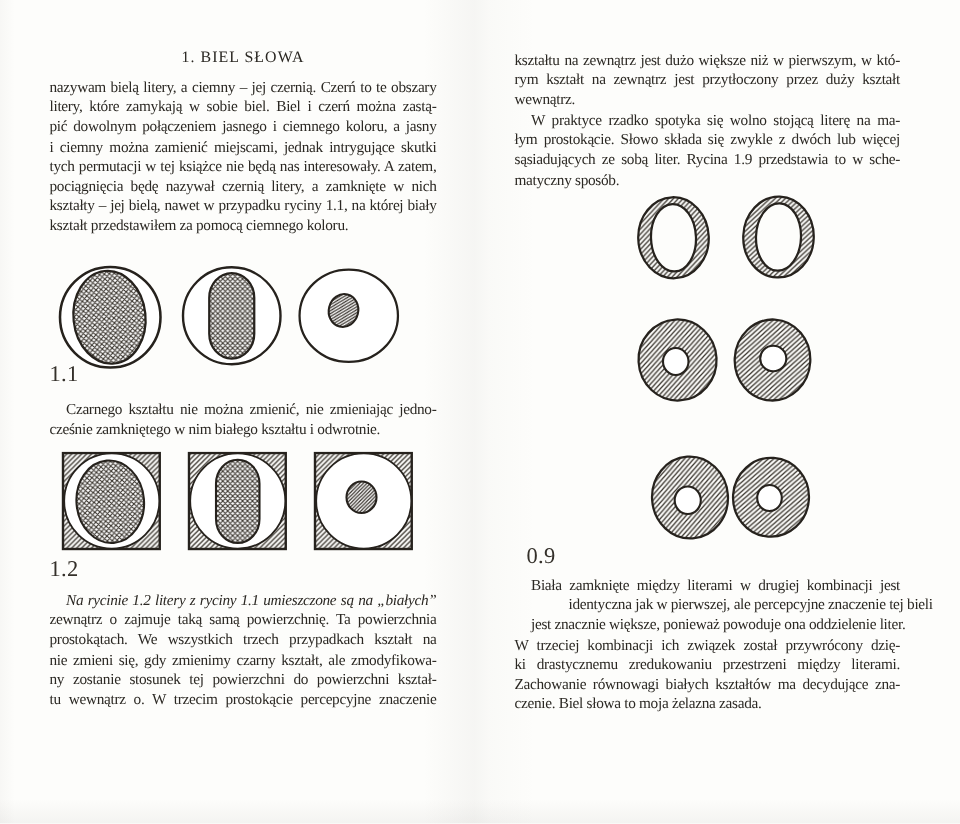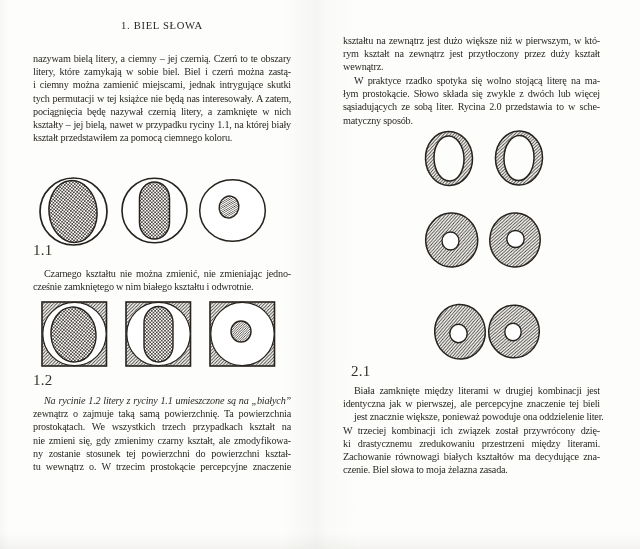--- a/index.html
+++ b/index.html
@@ -5,21 +5,21 @@
   html,body{margin:0;padding:0;}
   body{width:640px;height:549px;background:#f6f6f4;font-family:"Liberation Serif","DejaVu Serif",serif;}
   .spread{position:relative;width:640px;height:549px;background:#fdfdfb;overflow:hidden;color:#26231f;}
   .shade-gutter{position:absolute;left:282px;top:0;width:76px;height:100%;
     background:linear-gradient(90deg,rgba(80,75,68,0) 0%,rgba(80,75,68,0.045) 45%,rgba(80,75,68,0.02) 58%,rgba(80,75,68,0) 100%);}
   .shade-bottom{position:absolute;left:0;bottom:0;width:100%;height:16px;
     background:linear-gradient(rgba(70,65,60,0),rgba(70,65,60,0.05));}
   .shade-edge{position:absolute;left:0;top:0;width:10px;height:100%;
     background:linear-gradient(90deg,rgba(70,65,60,0.03),rgba(70,65,60,0));}
   .abs{position:absolute;}
-  .chapter-title{left:33px;top:20px;width:258px;text-align:center;font-size:10.6px;line-height:12px;
+  .chapter-title{left:33px;top:33px;width:258px;text-align:center;font-size:10.6px;line-height:12px;
     letter-spacing:0.7px;color:#2a2722;}
   .para{font-size:10.2px;line-height:13.2px;letter-spacing:-0.2px;color:#2b2823;}
   .para.colL{left:33px;width:258px;}
   .para.colR{left:343px;width:257px;}
   .tline{white-space:nowrap;text-align:justify;text-align-last:justify;}
   .tline.last{text-align-last:left;}
   .para.indent .tline:first-child{text-indent:11px;}
   .figcap{font-size:15px;line-height:12px;color:#34302a;letter-spacing:0.2px;}
   svg{display:block;}
 </style>
@@ -28,20 +28,21 @@
 
 <div class="spread">
   <div class="shade-gutter abs"></div>
   <div class="shade-edge abs"></div>
 
   <div class="chapter-title abs">1. BIEL SŁOWA</div>
 
   <div class="para colL abs" style="top:52px">
       <div class="tline" style="word-spacing: 0px;">nazywam bielą litery, a ciemny – jej czernią. Czerń to te obszary</div>
       <div class="tline" style="word-spacing: 0px;">litery, które zamykają w sobie biel. Biel i czerń można zastą-</div>
+      <div class="tline" style="word-spacing: 0px;">pić dowolnym połączeniem jasnego i ciemnego koloru, a jasny</div>
       <div class="tline" style="word-spacing: 0px;">i ciemny można zamienić miejscami, jednak intrygujące skutki</div>
       <div class="tline" style="word-spacing: 0px;">tych permutacji w tej książce nie będą nas interesowały. A zatem,</div>
       <div class="tline" style="word-spacing: 0px;">pociągnięcia będę nazywał czernią litery, a zamknięte w nich</div>
       <div class="tline" style="word-spacing: 0px;">kształty – jej bielą, nawet w przypadku ryciny 1.1, na której biały</div>
       <div class="tline last">kształt przedstawiłem za pomocą ciemnego koloru.</div>
     </div>
 
   <svg class="abs" style="left:33px;top:176px" width="258" height="73" viewBox="0 0 258 73">
     <defs>
       <pattern id="hx" patternUnits="userSpaceOnUse" width="3.3" height="3.3">
@@ -91,43 +92,43 @@
     </div>
 
   <div class="para colR abs" style="top:34px">
       <div class="tline" style="word-spacing: 0px;">kształtu na zewnątrz jest dużo większe niż w pierwszym, w któ-</div>
       <div class="tline" style="word-spacing: 0px;">rym kształt na zewnątrz jest przytłoczony przez duży kształt</div>
       <div class="tline last">wewnątrz.</div>
     </div>
   <div class="para colR abs indent" style="top:74px">
       <div class="tline" style="word-spacing: 0px;">W praktyce rzadko spotyka się wolno stojącą literę na ma-</div>
       <div class="tline" style="word-spacing: 0px;">łym prostokącie. Słowo składa się zwykle z dwóch lub więcej</div>
-      <div class="tline" style="word-spacing: 0px;">sąsiadujących ze sobą liter. Rycina 2.0 przedstawia to w sche-</div>
+      <div class="tline" style="word-spacing: 0px;">sąsiadujących ze sobą liter. Rycina 1.9 przedstawia to w sche-</div>
       <div class="tline last">matyczny sposób.</div>
     </div>
 
   <svg class="abs" style="left:350px;top:130px" width="257" height="232" viewBox="0 0 257 232">
     <path fill-rule="evenodd" fill="url(#hx)" stroke="#26221d" stroke-width="1.5" transform="rotate(-2 99 28.5)" d="M75.5,28.5 A23.5,27 0 1 0 122.5,28.5 A23.5,27 0 1 0 75.5,28.5 Z M84,28.5 A15,22.5 0 1 1 114,28.5 A15,22.5 0 1 1 84,28.5 Z"></path>
     <path fill-rule="evenodd" fill="url(#hx)" stroke="#26221d" stroke-width="1.5" transform="rotate(2 169 28)" d="M145.5,28 A23.5,27 0 1 0 192.5,28 A23.5,27 0 1 0 145.5,28 Z M154,28 A15,22.5 0 1 1 184,28 A15,22.5 0 1 1 154,28 Z"></path>
 
     <ellipse cx="101.7" cy="110" rx="26" ry="27" transform="rotate(-3 101.7 110)" fill="url(#hx)" stroke="#26221d" stroke-width="1.5"></ellipse>
     <ellipse cx="100.5" cy="111" rx="8.5" ry="9" fill="#fff" stroke="#26221d" stroke-width="1.4"></ellipse>
     <ellipse cx="165" cy="110" rx="25.2" ry="27" transform="rotate(3 165 110)" fill="url(#hx)" stroke="#26221d" stroke-width="1.5"></ellipse>
     <ellipse cx="165.5" cy="109" rx="8.7" ry="8.5" fill="#fff" stroke="#26221d" stroke-width="1.4"></ellipse>
 
     <ellipse cx="110" cy="201.7" rx="25.3" ry="27.3" transform="rotate(-4 110 201.7)" fill="url(#hx)" stroke="#26221d" stroke-width="1.5"></ellipse>
     <ellipse cx="108.5" cy="203.5" rx="8.7" ry="9.2" fill="#fff" stroke="#26221d" stroke-width="1.4"></ellipse>
     <ellipse cx="164" cy="201.5" rx="25.3" ry="26.3" transform="rotate(4 164 201.5)" fill="url(#hx)" stroke="#26221d" stroke-width="1.5"></ellipse>
     <ellipse cx="163" cy="202" rx="8.2" ry="8.7" fill="#fff" stroke="#26221d" stroke-width="1.4"></ellipse>
   </svg>
-  <div class="figcap abs" style="left:351px;top:365px">2.1</div>
+  <div class="figcap abs" style="left:351px;top:365px">0.9</div>
 
   <div class="para colR abs indent" style="top:384px">
       <div class="tline" style="word-spacing: 0px;">Biała zamknięte między literami w drugiej kombinacji jest</div>
-      <div class="tline" style="word-spacing: 0px;">identyczna jak w pierwszej, ale percepcyjne znaczenie tej bieli</div>
+      <div class="tline" style="word-spacing: 0px; margin-left: 36px;">identyczna jak w pierwszej, ale percepcyjne znaczenie tej bieli</div>
       <div class="tline" style="word-spacing: 0px; margin-left: 11px;">jest znacznie większe, ponieważ powoduje ona oddzielenie liter.</div>
       <div class="tline" style="word-spacing: 0px;">W trzeciej kombinacji ich związek został przywrócony dzię-</div>
       <div class="tline" style="word-spacing: 0px;">ki drastycznemu zredukowaniu przestrzeni między literami.</div>
       <div class="tline" style="word-spacing: 0px;">Zachowanie równowagi białych kształtów ma decydujące zna-</div>
       <div class="tline last">czenie. Biel słowa to moja żelazna zasada.</div>
     </div>
 
   <div class="shade-bottom abs"></div>
 </div>
 

